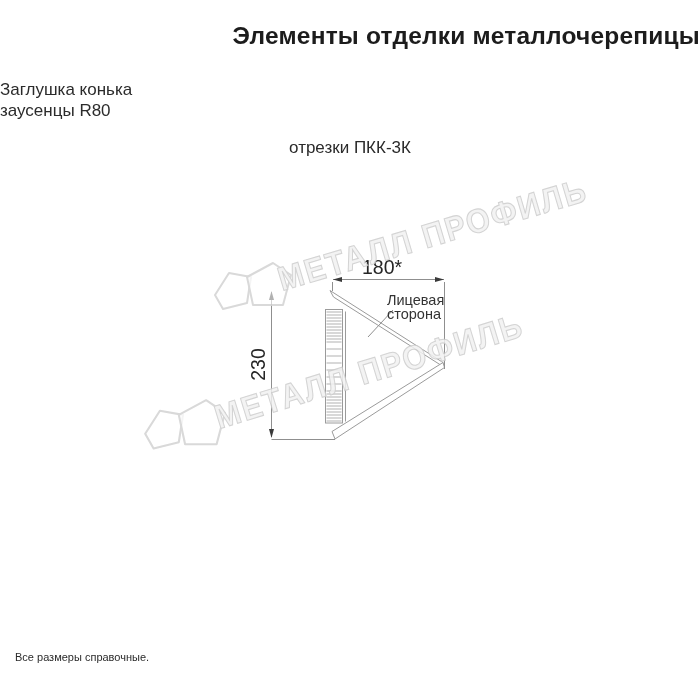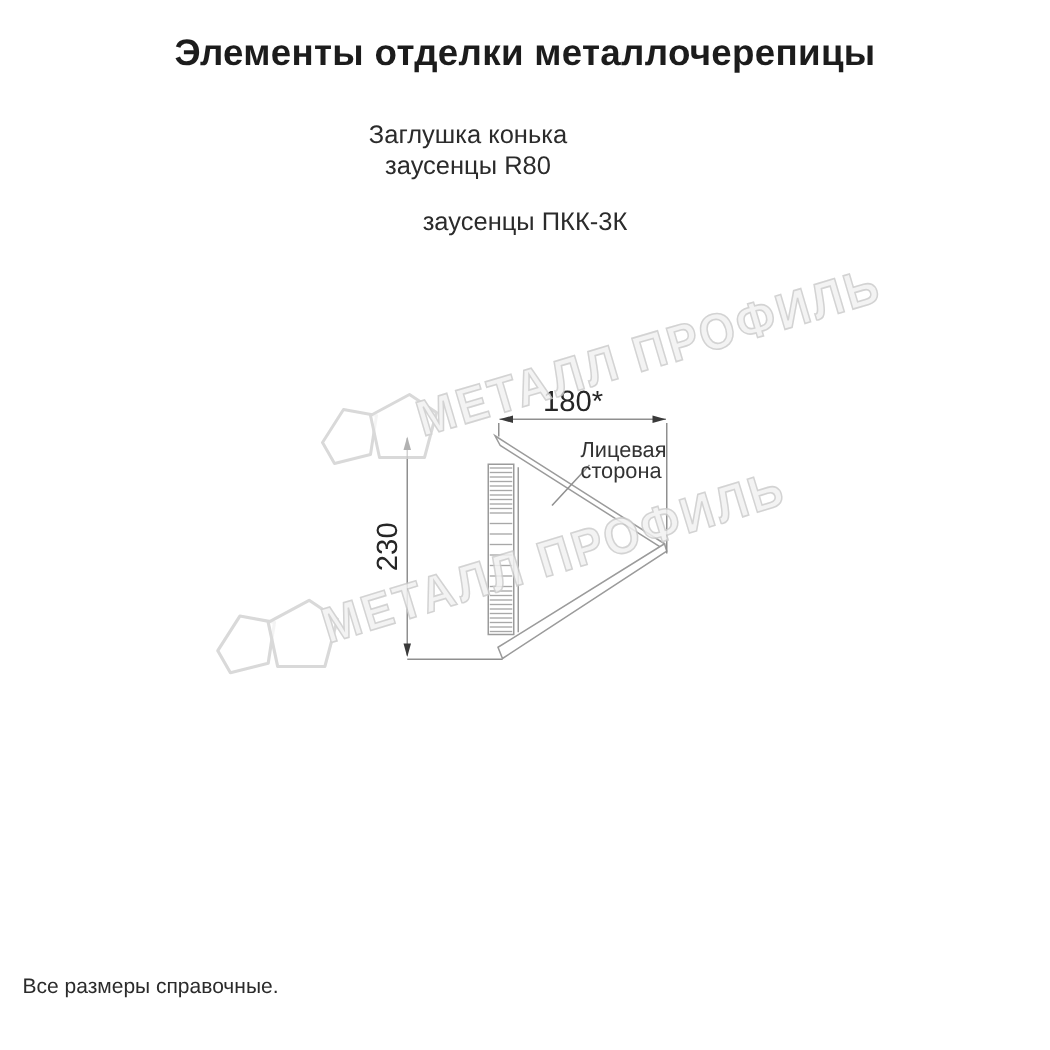--- a/index.html
+++ b/index.html
@@ -4,35 +4,35 @@
 <style>
   html,body{margin:0;padding:0;}
   body{
     width:700px;height:700px;background:#ffffff;
     font-family:"Liberation Sans", sans-serif;
     position:relative;overflow:hidden;
   }
   .page{position:absolute;inset:0;}
   .title{
     position:absolute;top:22px;left:0;width:700px;
-    text-align:center;font-size:24.5px;font-weight:bold;color:#1c1c1c;
+    text-align:right;font-size:24.5px;font-weight:bold;color:#1c1c1c;
     letter-spacing:0.2px;
   }
   .subtitle{
     position:absolute;top:80px;left:0;width:624px;
-    text-align:center;font-size:17px;line-height:20.5px;color:#2b2b2b;
+    text-align:left;font-size:17px;line-height:20.5px;color:#2b2b2b;
   }
   .product{
     position:absolute;top:138px;left:0;width:700px;
     text-align:center;font-size:17px;color:#2b2b2b;
   }
   .diagram-svg{position:absolute;left:0;top:0;}
   .footer{
     position:absolute;left:15px;top:649px;
-    font-size:14px;line-height:17px;color:#2b2b2b;
+    font-size:11px;line-height:17px;color:#2b2b2b;
   }
   svg text{font-family:"Liberation Sans", sans-serif;}
   .wm-text{
     font-weight:bold;font-size:30.5px;letter-spacing:2px;
     fill:#f1f1f1;stroke:#cccccc;stroke-width:1;
   }
   .wm-logo{fill:#ffffff;fill-opacity:0.72;stroke:#d2d2d2;stroke-width:2;stroke-linejoin:round;}
   .draw{stroke:#9b9b9b;stroke-width:1;fill:none;}
   .draw-fill{stroke:#9b9b9b;stroke-width:1;fill:#ffffff;}
   .dim{stroke:#8f8f8f;stroke-width:1;fill:none;}
@@ -45,21 +45,21 @@
 
 <div class="page">
 
   <div class="title">Элементы отделки металлочерепицы</div>
 
   <div class="subtitle">
     <div>Заглушка конька</div>
     <div>заусенцы R80</div>
   </div>
 
-  <div class="product">заусенцы ПКК-3К</div>
+  <div class="product">отрезки ПКК-3К</div>
 
   <svg class="diagram-svg" width="700" height="700" viewBox="0 0 700 700">
 
     <g>
 
       <rect x="325.5" y="309.5" width="17" height="113.5" class="draw-fill"></rect>
       <line x1="345.5" y1="311.5" x2="345.5" y2="421.5" class="draw"></line>
       <g id="ribs" stroke="#a8a8a8" stroke-width="0.9">
           <line x1="326.5" x2="341.5" y1="312" y2="312"></line>
           <line x1="326.5" x2="341.5" y1="315" y2="315"></line>

